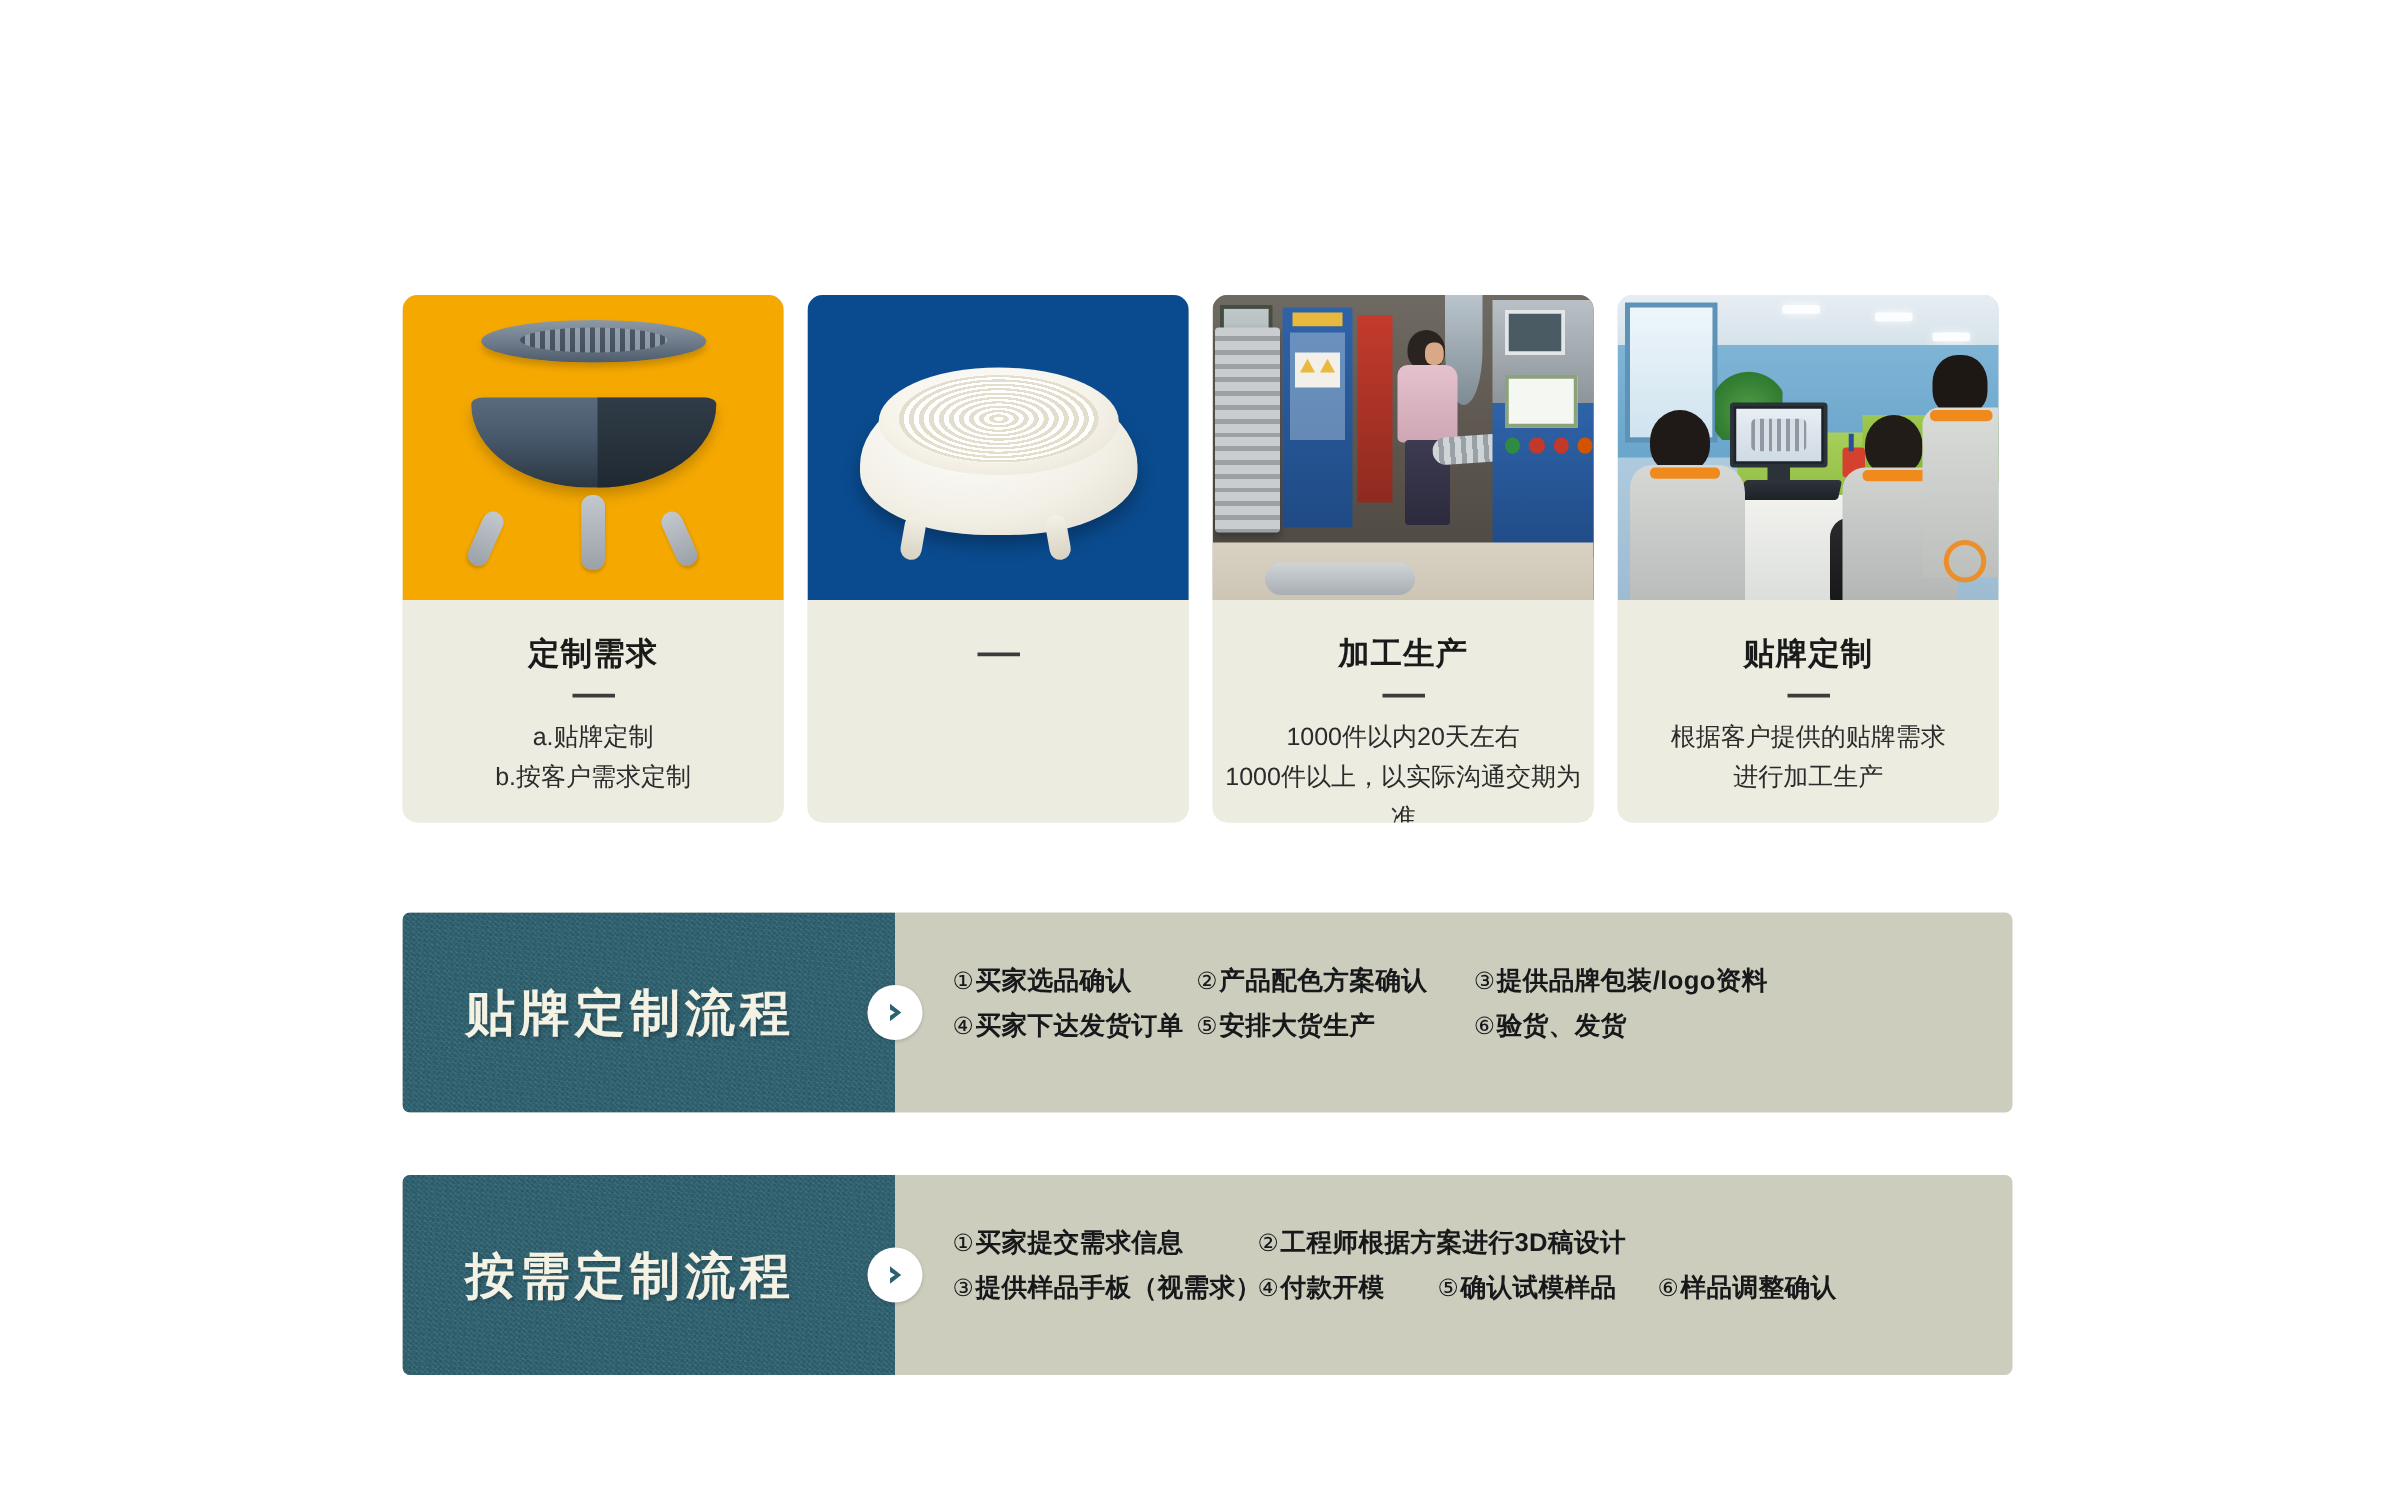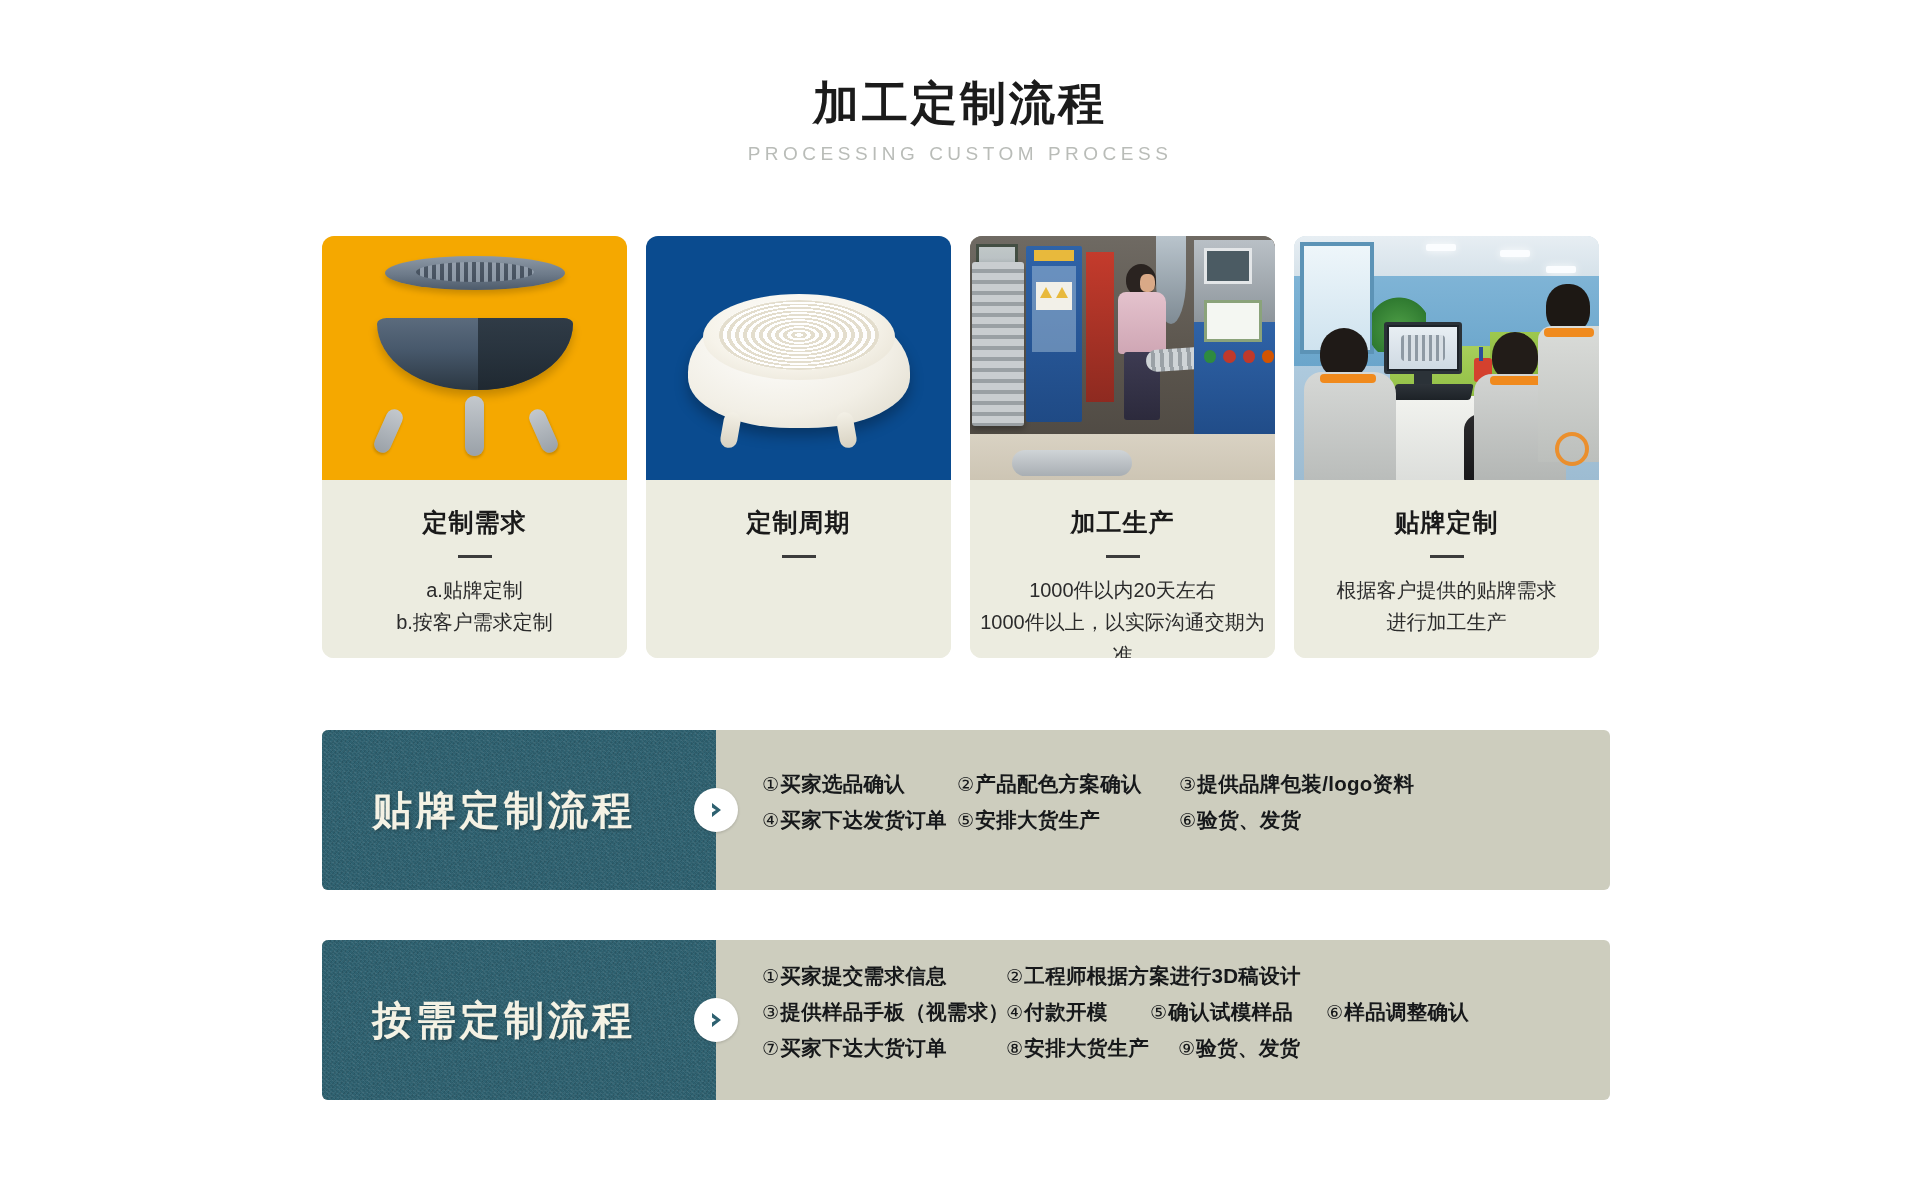--- a/index.html
+++ b/index.html
@@ -283,24 +283,20 @@
   .num {
     display: inline-block; font-size: 19px; font-weight: 400;
     margin-right: 1px; position: relative; top: -0.5px;
   }
 </style>
 </head>
 <body>
 
 <div class="page">
 
-  <div class="header">
-    <div class="title">加工定制流程</div>
-    <div class="subtitle">PROCESSING CUSTOM PROCESS</div>
-  </div>
 
   <div class="cards">
 
     <div class="card">
       <div class="card-media art-orange">
         <div class="ex-lid"></div>
         <div class="ex-bowl"></div>
         <div class="ex-leg l"></div>
         <div class="ex-leg c"></div>
         <div class="ex-leg r"></div>
@@ -317,21 +313,20 @@
 
     <div class="card">
       <div class="card-media art-blue">
         <div class="pro-base"></div>
         <div class="pro-top"></div>
         <div class="pro-spiral"></div>
         <div class="pro-foot l"></div>
         <div class="pro-foot r"></div>
       </div>
       <div class="card-body">
-        <div class="card-title">定制周期</div>
         <div class="card-rule"></div>
       </div>
     </div>
 
     <div class="card">
       <div class="card-media">
         <div class="factory">
           <div class="f-wall"></div>
           <div class="f-window"></div>
           <div class="f-stack"></div>
@@ -457,21 +452,16 @@
       <div class="step-row">
         <span class="step" style="width:244px"><span class="num">①</span><span>买家提交需求信息</span></span>
         <span class="step"><span class="num">②</span><span>工程师根据方案进行3D稿设计</span></span>
       </div>
       <div class="step-row">
         <span class="step" style="width:244px"><span class="num">③</span><span>提供样品手板（视需求）</span></span>
         <span class="step" style="width:144px"><span class="num">④</span><span>付款开模</span></span>
         <span class="step" style="width:176px"><span class="num">⑤</span><span>确认试模样品</span></span>
         <span class="step"><span class="num">⑥</span><span>样品调整确认</span></span>
       </div>
-      <div class="step-row">
-        <span class="step" style="width:244px"><span class="num">⑦</span><span>买家下达大货订单</span></span>
-        <span class="step" style="width:172px"><span class="num">⑧</span><span>安排大货生产</span></span>
-        <span class="step"><span class="num">⑨</span><span>验货、发货</span></span>
-      </div>
     </div>
   </div>
 
 </div>
 
 </body></html>

